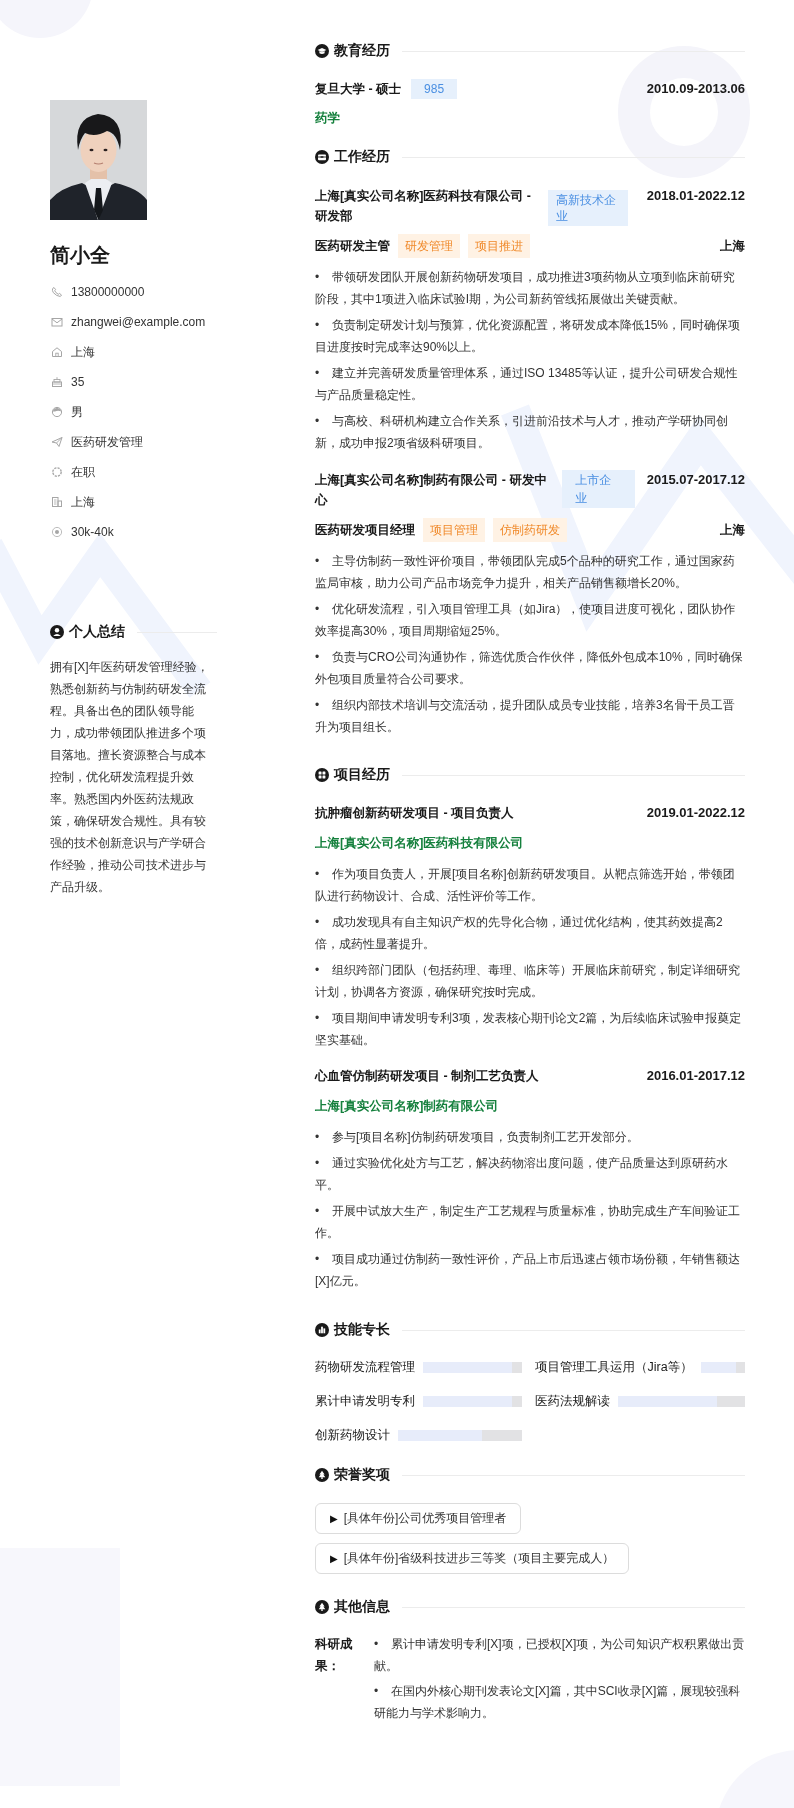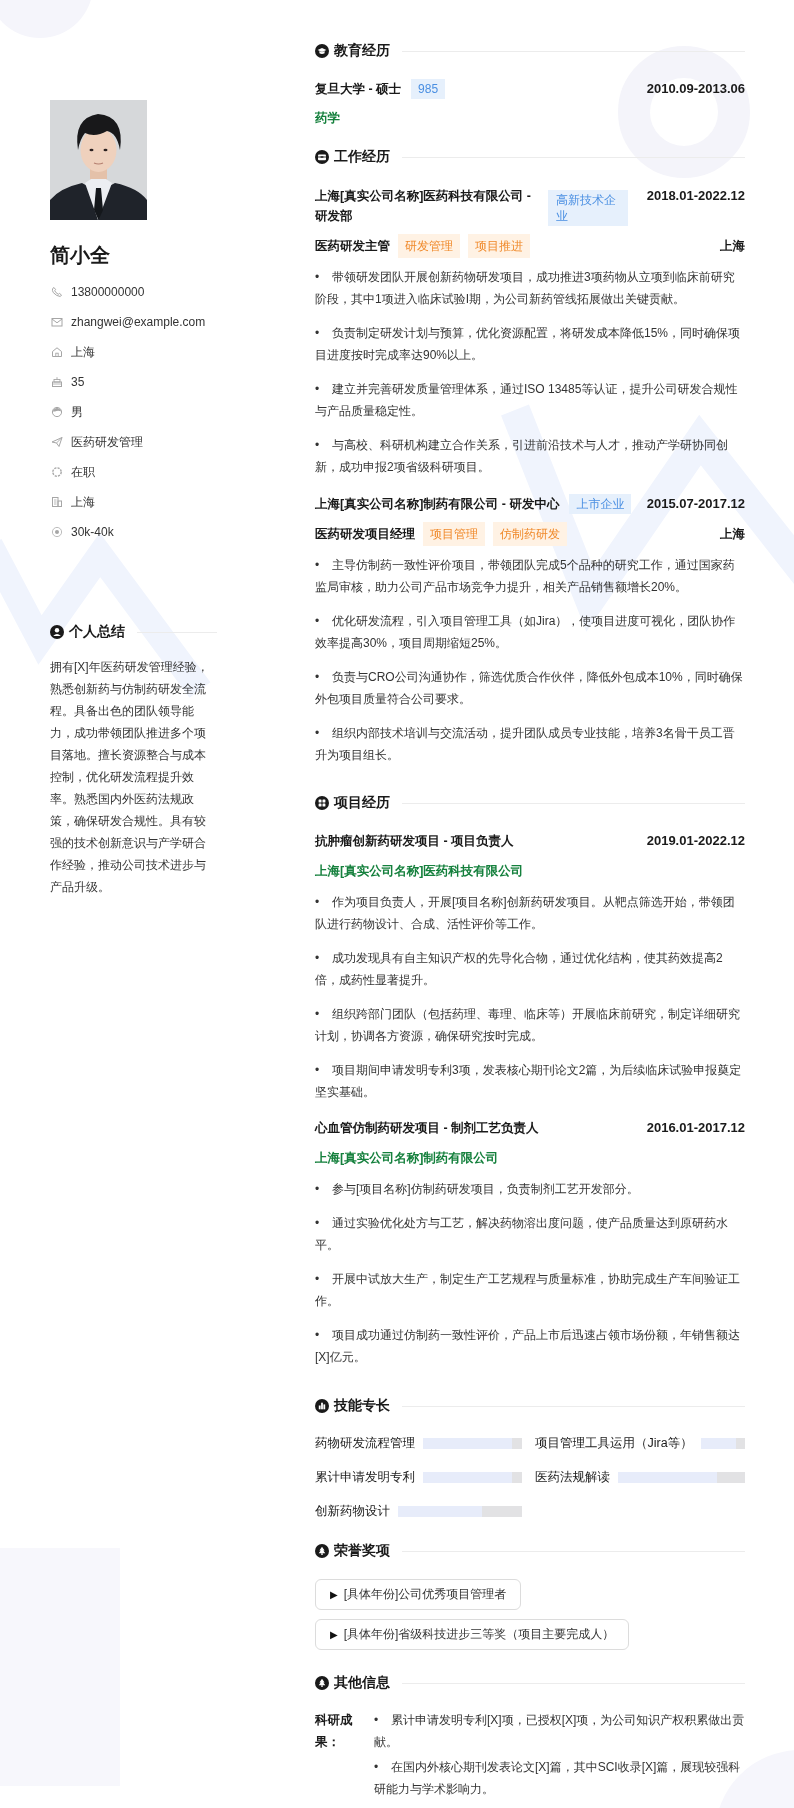--- a/index.html
+++ b/index.html
@@ -19,36 +19,36 @@
 .sec-head{display:flex;align-items:center;height:20px}
 .sec-icon{width:14px;height:14px;flex:none;display:inline-flex}
 .sec-icon svg{width:14px;height:14px}
 .sec-title{margin-left:5px;font-size:14px;font-weight:bold;color:#1a1a1a;white-space:nowrap}
 .sec-line{flex:1;height:1px;background:#ececec;margin-left:12px}
 .summary-head{margin-top:80px}
 .summary-text{margin-top:14px;font-size:12px;line-height:22px;color:#333}
 
 .e-head{display:flex;align-items:flex-start;line-height:20px}
 .e-name{font-size:12.5px;font-weight:bold;color:#1a1a1a;flex:0 1 auto}
-.tag{flex:0 1 auto;margin-left:10px;font-size:12px;line-height:18px;padding:1px 7px;background:var(--tag_blue_bg);color:var(--tag_blue_text)}
+.tag{flex:0 1 auto;margin-left:10px;font-size:12px;line-height:18px;padding:1px 13px;background:var(--tag_blue_bg);color:var(--tag_blue_text)}
 .narrow .e-name{max-width:223px}
 .narrow .tag{max-width:80px;line-height:16px;padding:2px 8px;margin-top:4px}
 .e-date{margin-left:auto;padding-left:12px;font-size:13px;font-weight:bold;color:#1a1a1a;white-space:nowrap;flex:none}
 .e-sub{margin-top:10px;line-height:20px;font-size:12.5px;font-weight:bold;color:#15803d}
 .edu-major{margin-top:9px}
 .edu-desc{margin-top:10px;font-size:12px;line-height:22px;color:#333}
 
 .e-role{display:flex;align-items:center;margin-top:10px;height:20px}
 .role-title{font-size:12.5px;font-weight:bold;color:#1a1a1a;white-space:nowrap}
 .otag{margin-left:8px;font-size:12px;line-height:18px;padding:3px 7px;background:var(--tag_orange_bg);color:var(--tag_orange_text);white-space:nowrap}
 .loc{margin-left:auto;font-size:12.5px;font-weight:bold;color:#1a1a1a}
 
 .bullets{margin-top:10px;list-style:none}
 .bullets li{font-size:12px;line-height:22px;color:#333}
-.bullets li + li{margin-top:12px}
+.bullets li + li{margin-top:4px}
 .dot{display:inline-block;width:17px;color:#333}
 
 .entry2{margin-top:16px}
 .proj2{margin-top:15px}
 
 .sec-work{margin-top:19px}
 .sec-proj{margin-top:27px}
 .sec-skill{margin-top:28px}
 .sec-honor{margin-top:20px}
 .sec-other{margin-top:23px}

